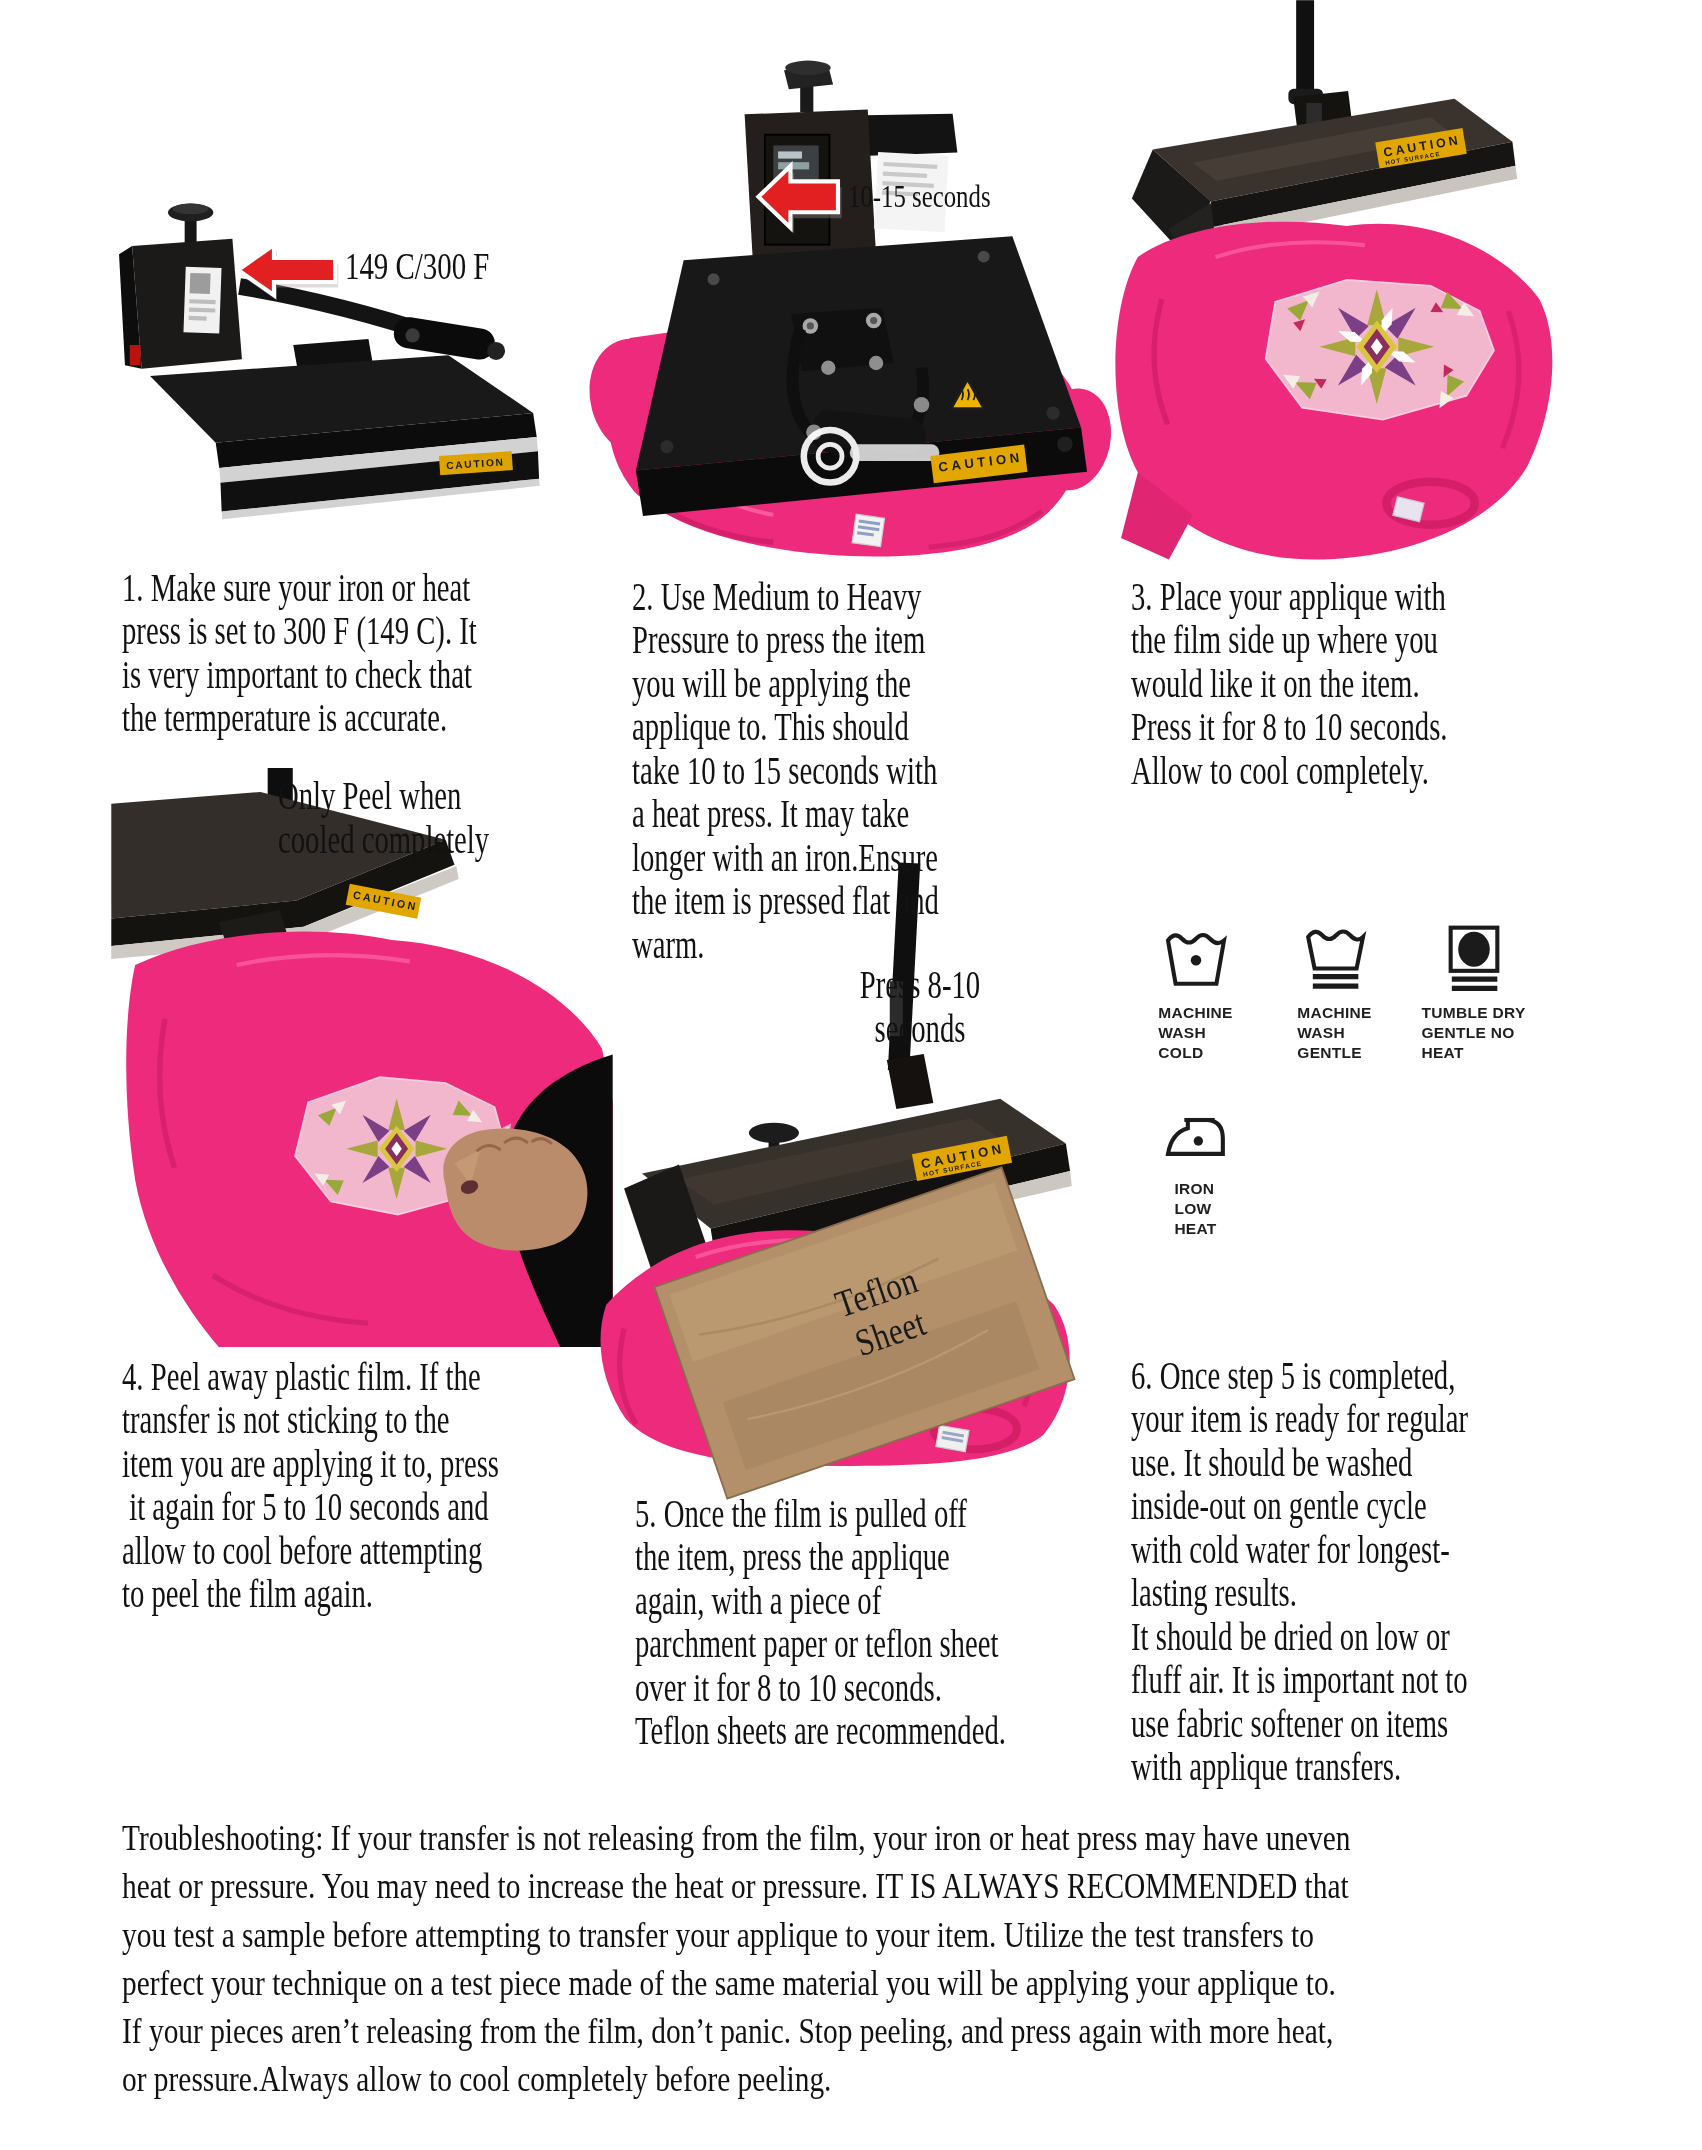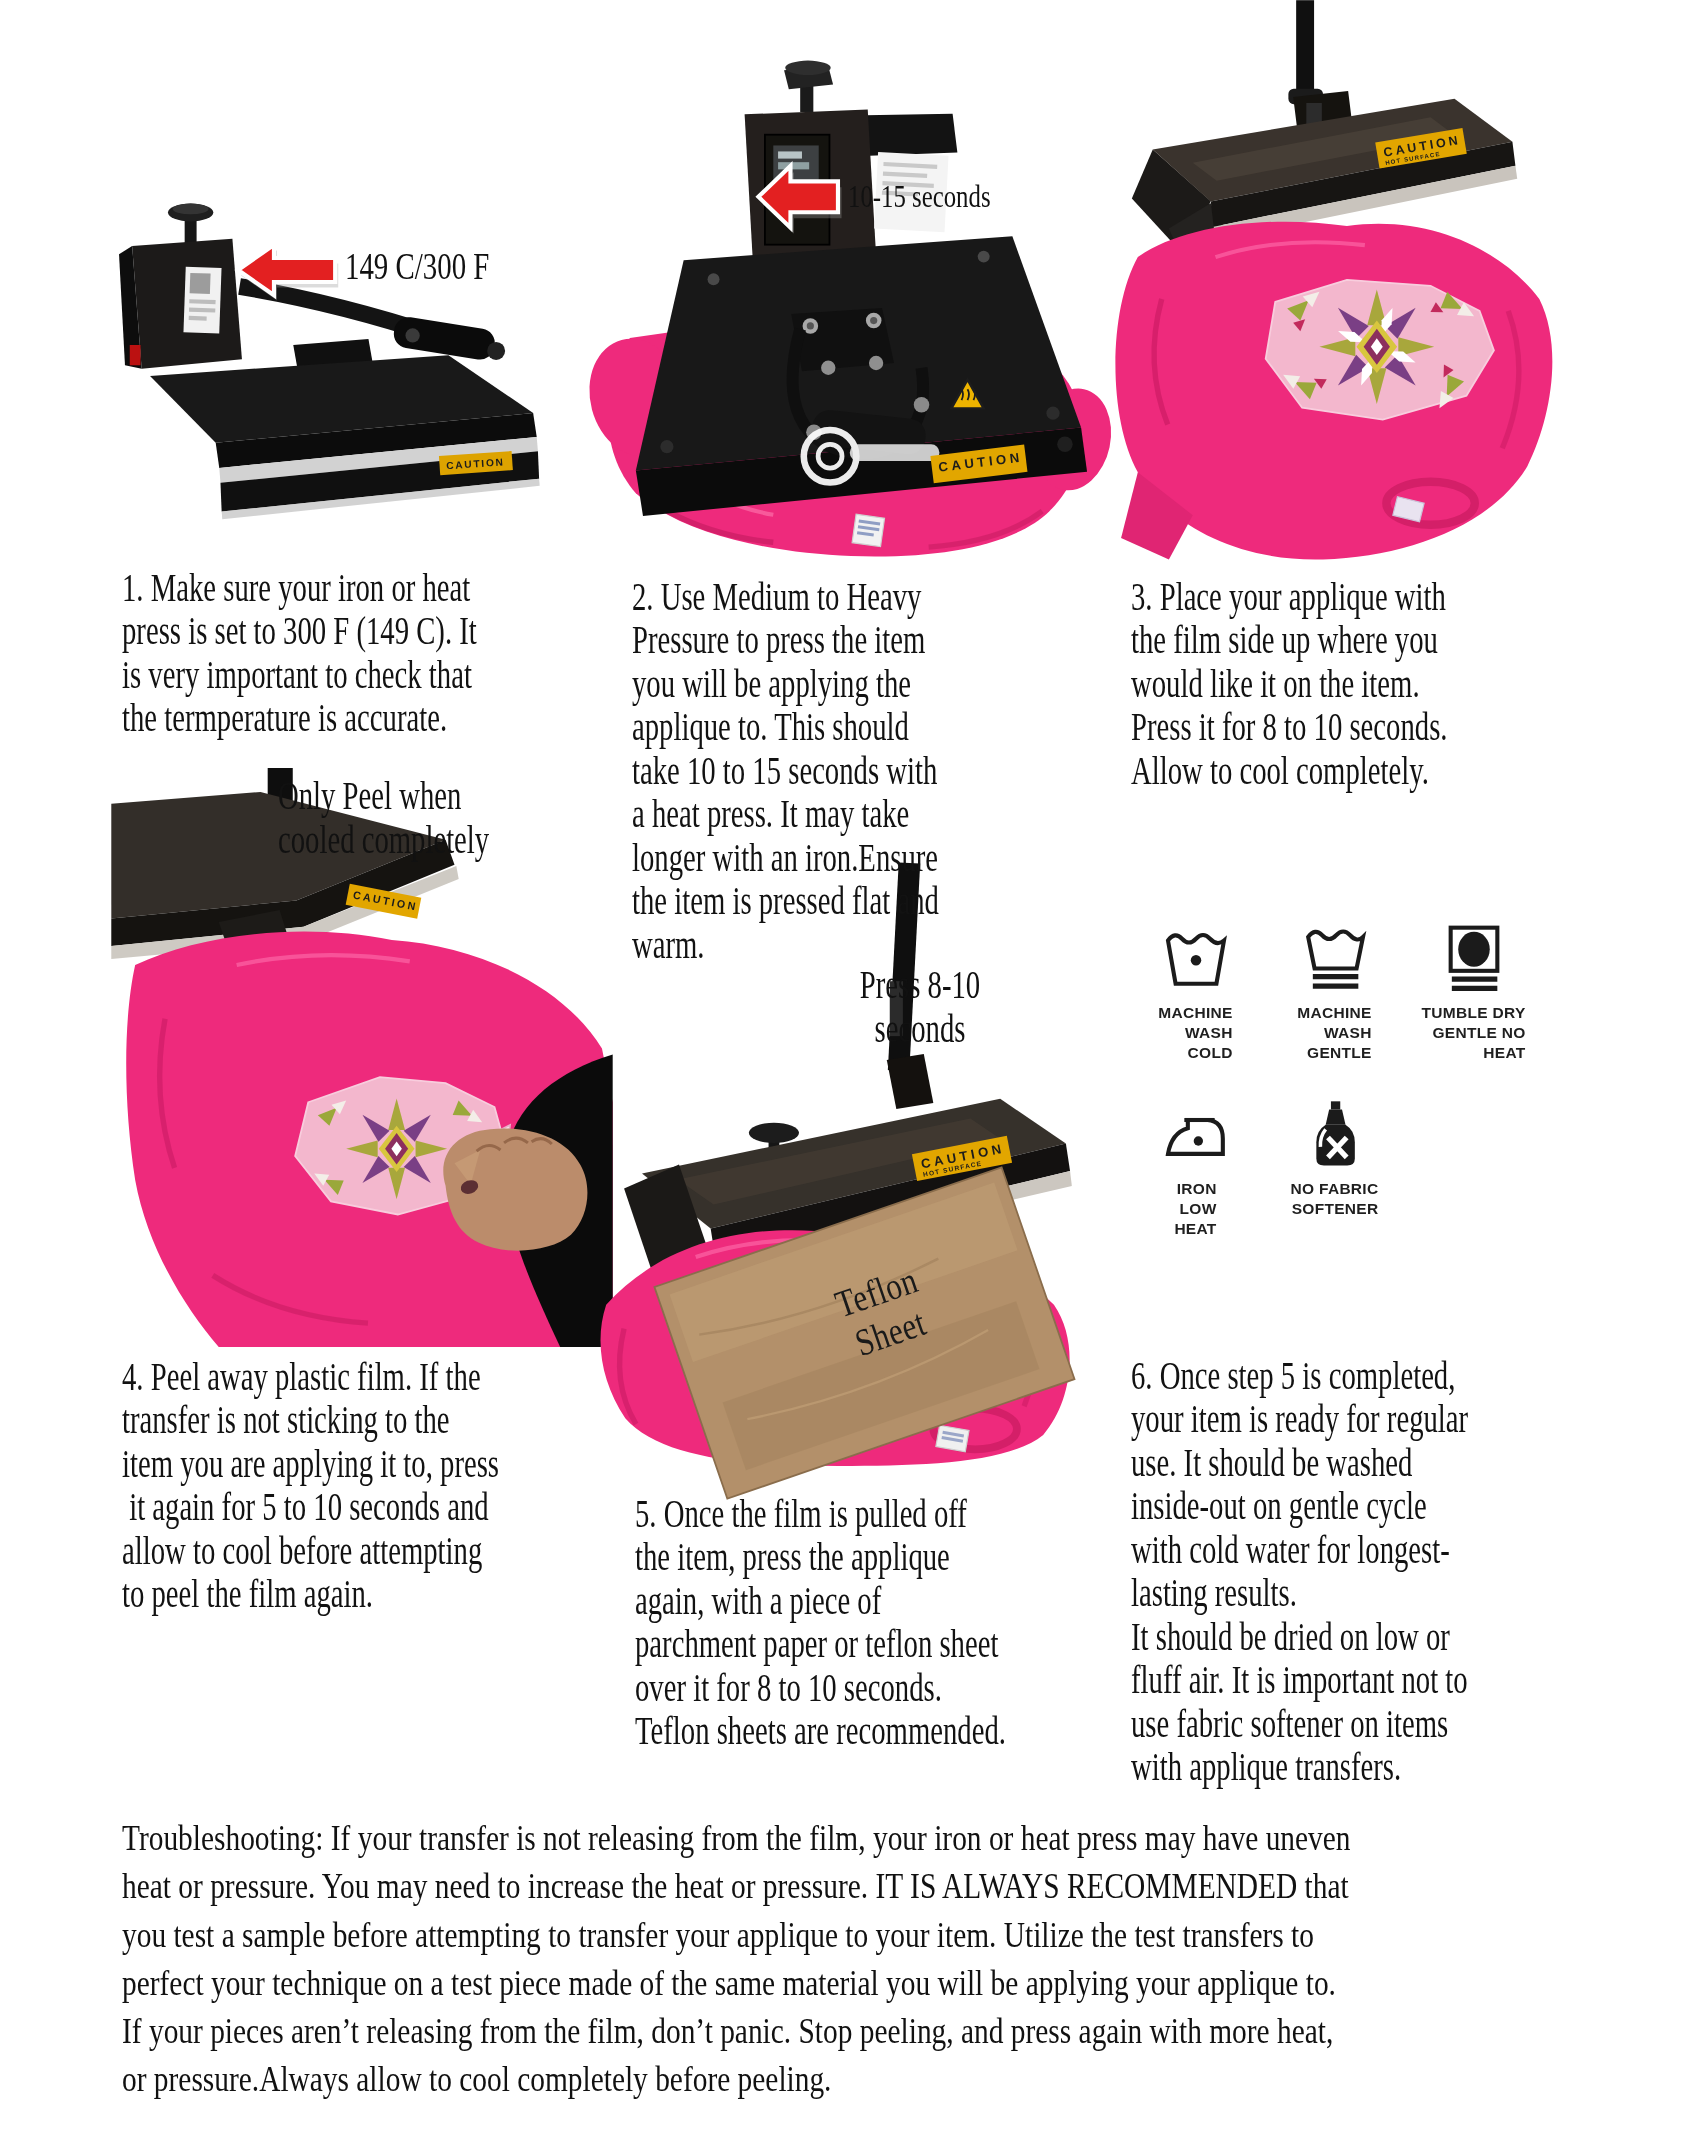--- a/index.html
+++ b/index.html
@@ -23,21 +23,21 @@
   #p4{left:122px;top:1355px;width:753px;}
   #p5{left:635px;top:1492px;width:723px;}
   #p6{left:1131px;top:1354px;width:675px;}
   #trouble{left:122px;top:1815px;width:1864px;font-size:35px;line-height:1.38;
            transform:scaleX(.84);transform-origin:0 0;}
   #care{position:absolute;left:1126px;top:923px;width:418px;height:352px;display:grid;
         grid-template-columns:139px 139px 139px;grid-template-rows:176px 176px;z-index:4;}
   .cell{display:flex;flex-direction:column;align-items:center;}
   .cicon{position:static;width:70px;height:70px;flex:0 0 auto;}
   .clabel{margin-top:9.6px;font-family:"Liberation Sans",sans-serif;font-weight:bold;
-          font-size:15.5px;line-height:1.3;text-align:right;white-space:pre-wrap;
+          font-size:15.5px;line-height:1.3;text-align:left;white-space:pre-wrap;
           color:#1f1f1f;letter-spacing:0.3px;}
   .cau{font-family:"Liberation Sans",sans-serif;font-weight:bold;}
 </style>
 </head>
 <body>
 
 <div id="page">
 
   <svg id="fig1" style="left:114px;top:197px;" width="454" height="364" viewBox="0 0 760 610">
 
@@ -410,32 +410,20 @@
       <svg class="cicon" viewBox="0 0 120 120">
         <path d="M12,94 Q18,58 46,50 L46,36 L80,36 Q106,38 106,68 L106,94 Z" fill="none" stroke="#1b1b1b" stroke-width="7"></path>
         <line x1="40" y1="36" x2="92" y2="36" stroke="#1b1b1b" stroke-width="7"></line>
         <circle cx="64" cy="72" r="8" fill="#1b1b1b"></circle>
       </svg>
       <div class="clabel">IRON
 LOW
 HEAT</div>
     </div>
 
-    <div class="cell">
-      <svg class="cicon" viewBox="0 0 120 120">
-        <rect x="53" y="4" width="16" height="14" fill="#1b1b1b"></rect>
-        <polygon points="50,18 72,18 78,44 44,44" fill="#1b1b1b"></polygon>
-        <path d="M44,44 h34 q16,10 16,30 v28 q0,12 -13,12 h-40 q-13,0 -13,-12 v-28 q0,-20 16,-30 z" fill="#1b1b1b"></path>
-        <path d="M44,52 q-10,12 -9,30" stroke="#ffffff" stroke-width="6" fill="none"></path>
-        <line x1="48" y1="66" x2="80" y2="100" stroke="#ffffff" stroke-width="9"></line>
-        <line x1="80" y1="66" x2="48" y2="100" stroke="#ffffff" stroke-width="9"></line>
-      </svg>
-      <div class="clabel">NO FABRIC
-SOFTENER</div>
-    </div>
   </div>
 
   <div class="para" id="p1">1. Make sure your iron or heat
 press is set to 300 F (149 C). It
 is very important to check that
 the termperature is accurate.</div>
   <div class="para" id="p2">2. Use Medium to Heavy
 Pressure to press the item
 you will be applying the
 applique to. This should

